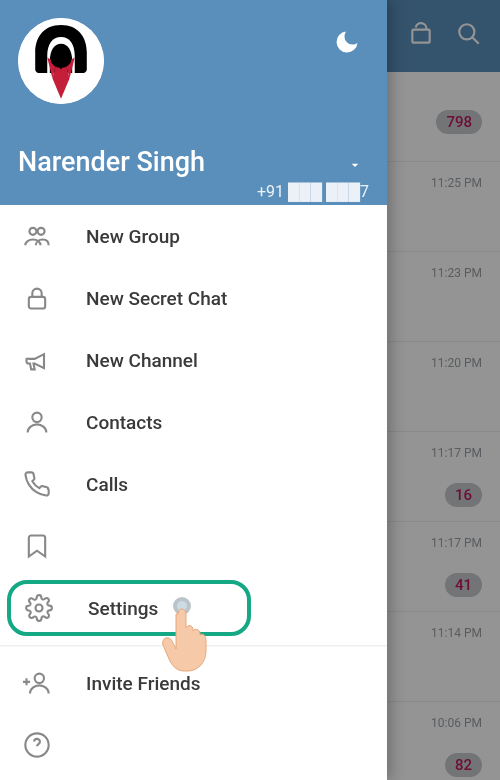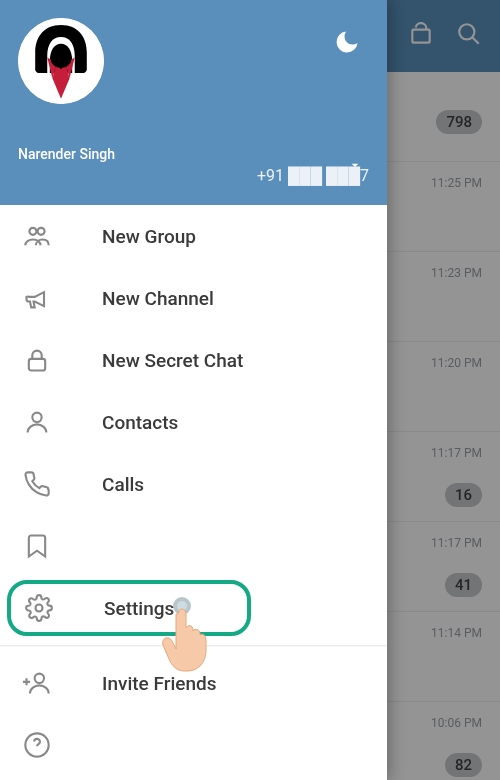--- a/index.html
+++ b/index.html
@@ -6,39 +6,39 @@
   body { width: 500px; height: 780px; overflow: hidden; position: relative; background: #fff; }
 
   
   .chat-bg { position: absolute; inset: 0; background: #fff; }
   .chat-topbar { height: 72px; background: #5a8fbb; display:flex; align-items:center; justify-content:flex-end; gap:22px; padding-right:18px;}
   .chat-topbar svg { width:26px; height:26px; fill:#fff; }
   .chat-list { }
   .chat-row { height: 90px; border-bottom: 1px solid #eee; display:flex; align-items:center; justify-content:flex-end; padding-right:18px; position:relative;}
   .chat-row .time { color: #9aa0a6; font-size: 12px; position:absolute; top:14px; right:18px;}
   .chat-row .snippet { color:#888; font-size:18px; position:absolute; top:41px; left:0; white-space:nowrap;}
-  .chat-row .badge { background:#c4c9cc; color:#404040; font-size:15px; border-radius:14px; padding:3px 10px; font-weight:500; position:absolute; bottom:14px; right:18px;}
+  .chat-row .badge { background:#c4c9cc; color:#be185d; font-size:15px; border-radius:14px; padding:3px 10px; font-weight:500; position:absolute; bottom:14px; right:18px;}
   .chat-row .tick { color:#35b625; font-size:20px; position:absolute; top:13px; right:110px;}
 
   .dim { position:absolute; inset:0; background:rgba(0,0,0,0.42); }
 
   
   .drawer { position:absolute; top:0; left:0; width:387px; height:100%; background:#fff; box-shadow:4px 0 14px rgba(0,0,0,0.25); display:flex; flex-direction:column;}
   .drawer-header { background:#5a8fbb; height:205px; padding:18px; position:relative; color:#fff;}
   .avatar { width:86px; height:86px; border-radius:50%; background:#fff; overflow:hidden; display:flex; align-items:center; justify-content:center;}
   .avatar svg { width:86px; height:86px; }
   .moon { position:absolute; top:28px; right:26px; }
   .moon svg { width:28px; height:28px; fill:#fff;}
-  .user-name { font-size:14px; font-weight:500; margin-top:42px;}
+  .user-name { font-size:27px; font-weight:500; margin-top:42px;}
   .user-phone { font-size:16px; opacity:0.88; margin-top:4px;text-align:right;}
   .acct-toggle { position:absolute; right:24px; bottom:28px; }
   .acct-toggle svg{ width:16px; height:16px; fill:#fff;}
 
   .menu { flex:1; overflow-y:auto;}
-  .menu-item { display:flex; align-items:center; height:62px; padding-left:22px; gap:50px; cursor:pointer;}
+  .menu-item { display:flex; align-items:center; height:62px; padding-left:22px; gap:34px; cursor:pointer;}
   .menu-item .ico { width:30px; height:30px; display:flex; align-items:center; justify-content:center;}
   .menu-item .ico svg { width:28px; height:28px; stroke:#888; fill:none; stroke-width:1.8;}
   .menu-item .lbl { font-size:19px; font-weight:500; color:#3a3a3a;}
   .divider { height:1px; background:#eee; margin:6px 0; box-shadow: 0 1px 0 rgba(0,0,0,0.03);}
 
   .highlight { position:absolute; left:7px; width:244px; height:56px; border:4px solid #15a884; border-radius:20px; pointer-events:none;}
 
   .finger { position:absolute; pointer-events:none;}
   .finger svg { width:64px; height:80px;}
 </style>
@@ -127,33 +127,33 @@
             <circle cx="8.5" cy="8" r="3"></circle>
             <circle cx="15.5" cy="8" r="3"></circle>
             <path d="M2 20c0-3 3-5 6.5-5s6.5 2 6.5 5M11 20c0-3 2.5-5 6-5s5 2 5 5"></path>
           </svg>
         </span>
       <span class="lbl">New Group</span>
     </div>
     <div class="menu-item">
       <span class="ico">
           <svg viewBox="0 0 24 24">
-            <path d="M3 11v2a2 2 0 002 2h1l1 5h3l-1-5h1l8 4V7l-8 4H5a2 2 0 00-2 0z"></path>
-          </svg>
-        </span>
-      <span class="lbl">New Channel</span>
-    </div>
-    <div class="menu-item">
-      <span class="ico">
-          <svg viewBox="0 0 24 24">
             <rect x="5" y="11" width="14" height="10" rx="2"></rect>
             <path d="M8 11V8a4 4 0 018 0v3"></path>
           </svg>
         </span>
       <span class="lbl">New Secret Chat</span>
+    </div>
+    <div class="menu-item">
+      <span class="ico">
+          <svg viewBox="0 0 24 24">
+            <path d="M3 11v2a2 2 0 002 2h1l1 5h3l-1-5h1l8 4V7l-8 4H5a2 2 0 00-2 0z"></path>
+          </svg>
+        </span>
+      <span class="lbl">New Channel</span>
     </div>
     <div class="menu-item">
       <span class="ico">
           <svg viewBox="0 0 24 24">
             <circle cx="12" cy="8" r="4"></circle>
             <path d="M4 21c0-4 4-7 8-7s8 3 8 7"></path>
           </svg>
         </span>
       <span class="lbl">Contacts</span>
     </div>

